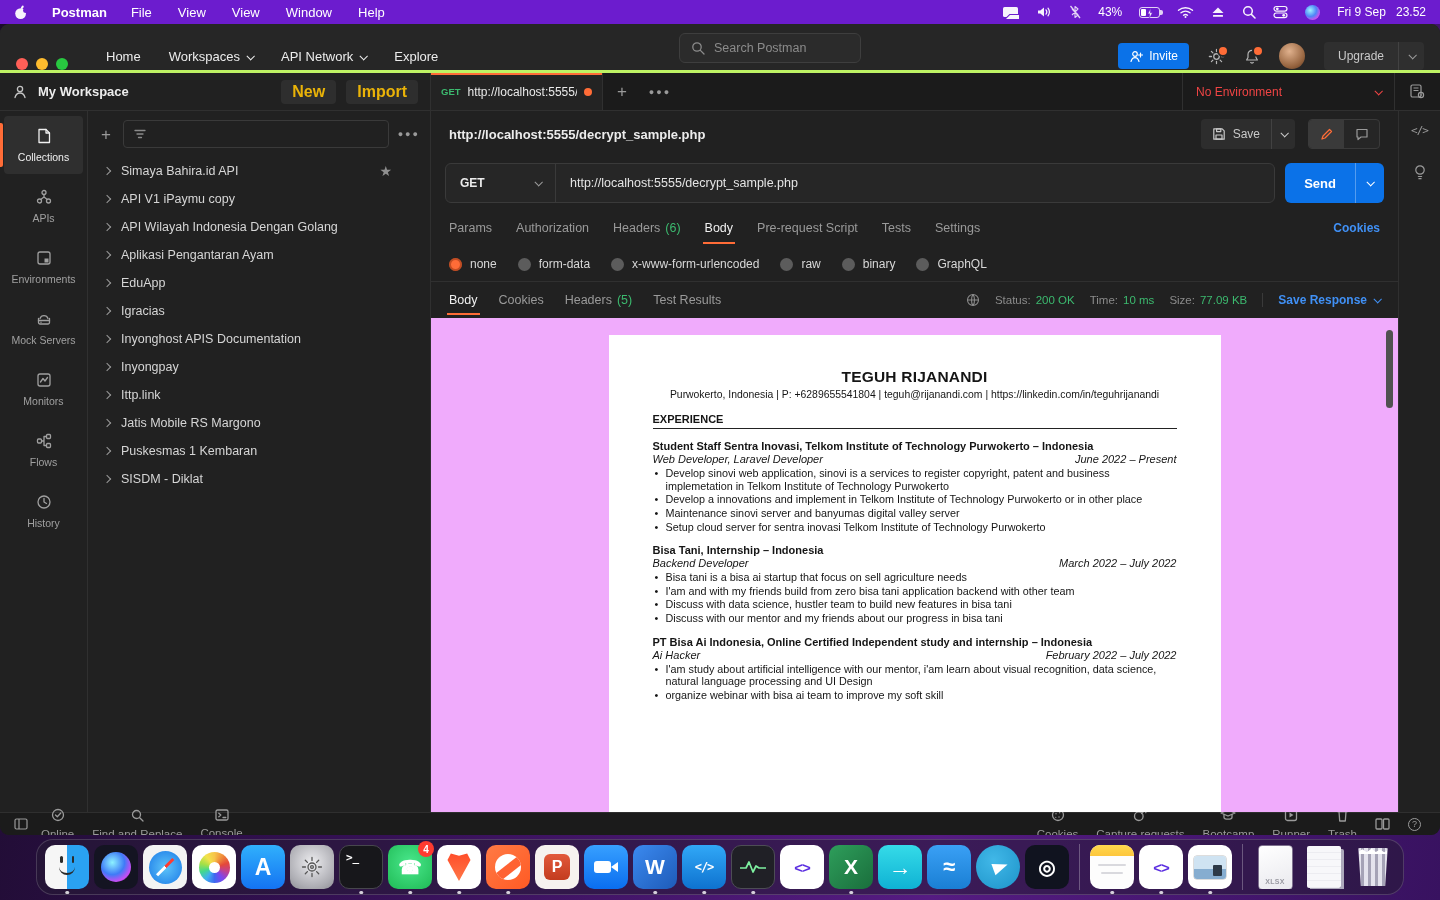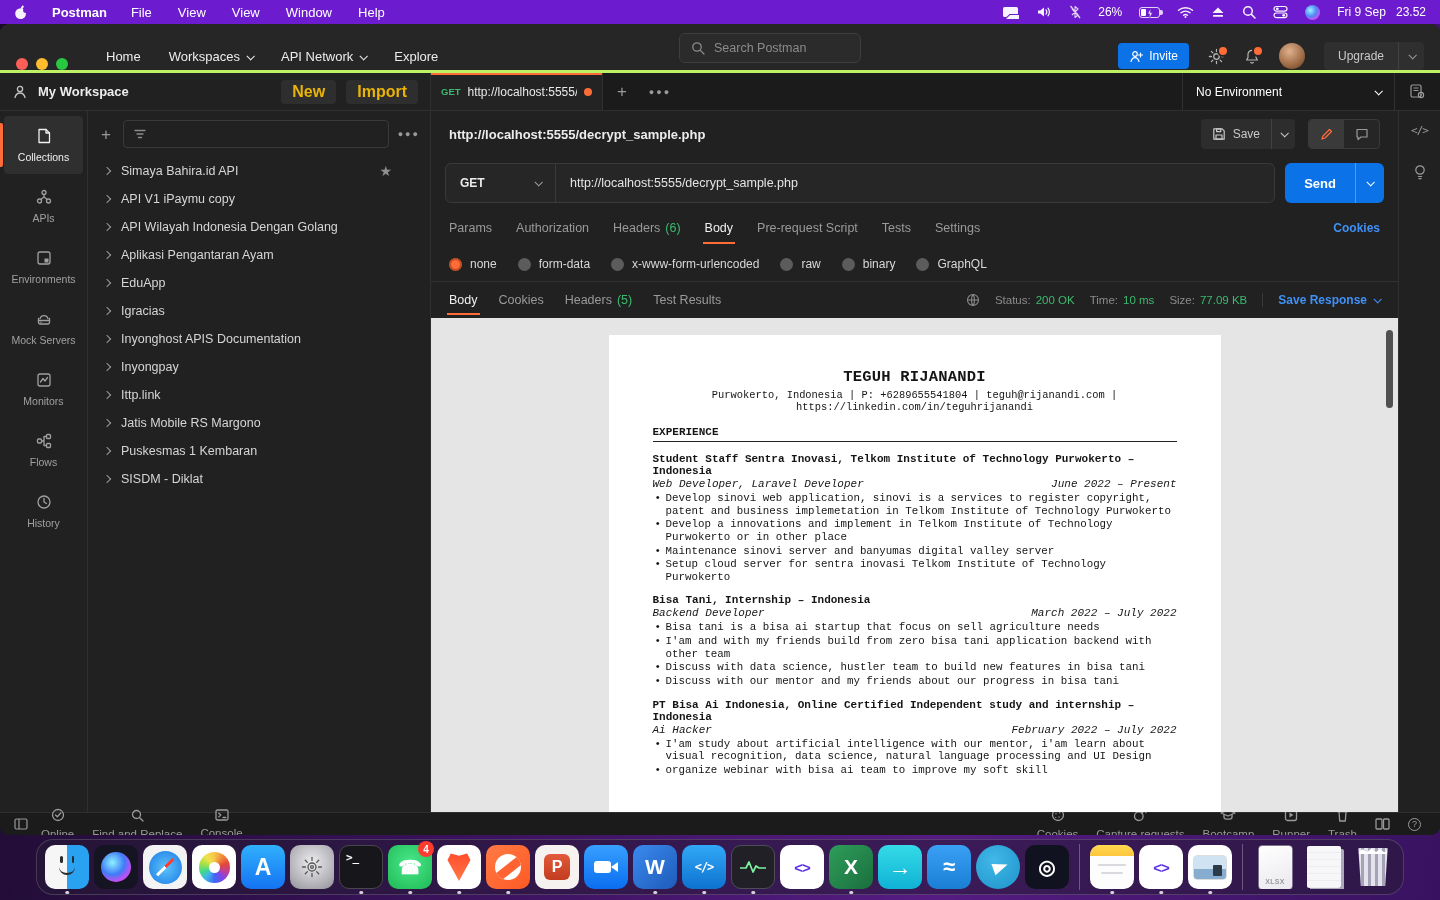--- a/index.html
+++ b/index.html
@@ -91,21 +91,21 @@
     border-bottom:1px solid #303030; }
   .tab { width:172px; background:#232323; border-right:1px solid #303030; display:flex; align-items:center;
     gap:7px; padding:0 10px; position:relative; flex:none; }
   .tab:before { content:""; position:absolute; top:0; left:0; right:0; height:2px; background:#ff6c37; }
   .tab-method { color:#3cba6f; font-size:9.5px; font-weight:700; flex:none; }
   .tab-title { color:#e8e8e8; font-size:12px; overflow:hidden; white-space:nowrap; }
   .tab-dirty { width:8px; height:8px; border-radius:50%; background:#ff6c37; flex:none; }
   .strip-btn { width:38px; display:flex; align-items:center; justify-content:center; color:#9a9a9a; }
   .env-zone { margin-left:auto; display:flex; align-items:stretch; border-left:1px solid #303030; width:258px; }
   .env-select { flex:1; display:flex; align-items:center; justify-content:space-between; padding:0 13px;
-    color:#ffffff; font-size:12px; }
+    color:#ef4444; font-size:12px; }
   .env-eye { width:46px; border-left:1px solid #303030; display:flex; align-items:center; justify-content:center; color:#9a9a9a; }
 
   .main-row { flex:1; display:flex; min-height:0; }
   .workarea { flex:1; display:flex; flex-direction:column; min-width:0; }
   .right-rail { width:42px; flex:none; border-left:1px solid #303030; display:flex; flex-direction:column;
     align-items:center; padding-top:13px; gap:27px; color:#9a9a9a; }
   .code-glyph { font-family:"DejaVu Sans Mono", monospace; font-size:11px; letter-spacing:-1px; }
 
   .req-header { height:46px; flex:none; display:flex; align-items:center; padding:0 18px; }
   .req-title { font-size:13px; font-weight:700; color:#ececec; }
@@ -145,21 +145,21 @@
   .empty-body { height:114px; flex:none; display:flex; align-items:center; justify-content:center;
     color:#8b8b8b; font-size:12px; }
 
   .resp { flex:1; display:flex; flex-direction:column; min-height:0; border-top:1px solid #303030; }
   .resp-tabs { height:36px; flex:none; display:flex; align-items:center; padding:0 18px; gap:21px; }
   .resp-meta { margin-left:auto; display:flex; align-items:center; gap:15px; font-size:11.5px; color:#8b8b8b; }
   .meta-pair { display:flex; gap:5px; align-items:center; }
   .meta-val { color:#3cba6f; }
   .save-resp { color:#4090f5; font-weight:600; font-size:12px; display:flex; align-items:center; gap:7px;
     border-left:1px solid #3a3a3a; padding-left:15px; }
-  .resp-viewer { flex:1; position:relative; background:#e5e5e5; overflow:hidden;font-family:Liberation Mono, monospace; }
+  .resp-viewer { flex:1; position:relative; background:#f0abfc; overflow:hidden; }
   .resp-scroll { position:absolute; right:5px; top:12px; width:7px; height:78px; background:#505050; border-radius:4px; }
 
   
   .doc { position:absolute; left:50%; transform:translateX(-50%); top:17px; width:612px; min-height:600px;
     background:#fff; color:#151515; padding:33px 44px 40px; }
   .doc-name { text-align:center; font-size:15.5px; font-weight:700; letter-spacing:.2px; }
   .doc-contact { text-align:center; font-size:10.4px; margin-top:3px; }
   .doc-section { font-size:11px; font-weight:700; border-bottom:1.4px solid #222; padding-bottom:3px; margin-top:13px; }
   .job { margin-top:11px; }
   .job-title { font-size:11px; font-weight:700; }
@@ -292,21 +292,21 @@
             <path d="M2 4.5h2.3L8 1.5v9L4.3 7.5H2z" fill="#fff" stroke="none"></path>
             <path d="M10 3.8a3.6 3.6 0 0 1 0 4.4M12 2.2a6.4 6.4 0 0 1 0 7.6"></path>
           </svg>
         </span>
       <span class="mb-ic">
           <svg width="12" height="14" viewBox="0 0 12 14" fill="none" stroke="#fff" stroke-width="1.1" stroke-linejoin="round" opacity=".85">
             <path d="M3 4l6 6-3 2.5v-11L9 4l-6 6"></path>
             <path d="M1.5 1l9.5 12" stroke-width="1.3"></path>
           </svg>
         </span>
-      <span>26%</span>
+      <span>43%</span>
       <span class="bat">
           <i></i>
           <span class="bolt"><svg width="8" height="11" viewBox="0 0 8 11">
               <path d="M4.6 0.5L1.8 5.8h1.9L3.2 10.5 6.4 4.8H4.3z" fill="#fff" stroke="#6c1cce" stroke-width=".5"></path>
             </svg></span>
         </span>
       <span class="mb-ic">
           <svg width="17" height="12" viewBox="0 0 17 12" fill="none" stroke="#fff" stroke-width="1.4" stroke-linecap="round">
             <path d="M1.5 4.2a11 11 0 0 1 14 0M4 6.8a7 7 0 0 1 9 0M6.5 9.2a3.3 3.3 0 0 1 4 0"></path>
             <circle cx="8.5" cy="11" r="1" fill="#fff" stroke="none"></circle>

